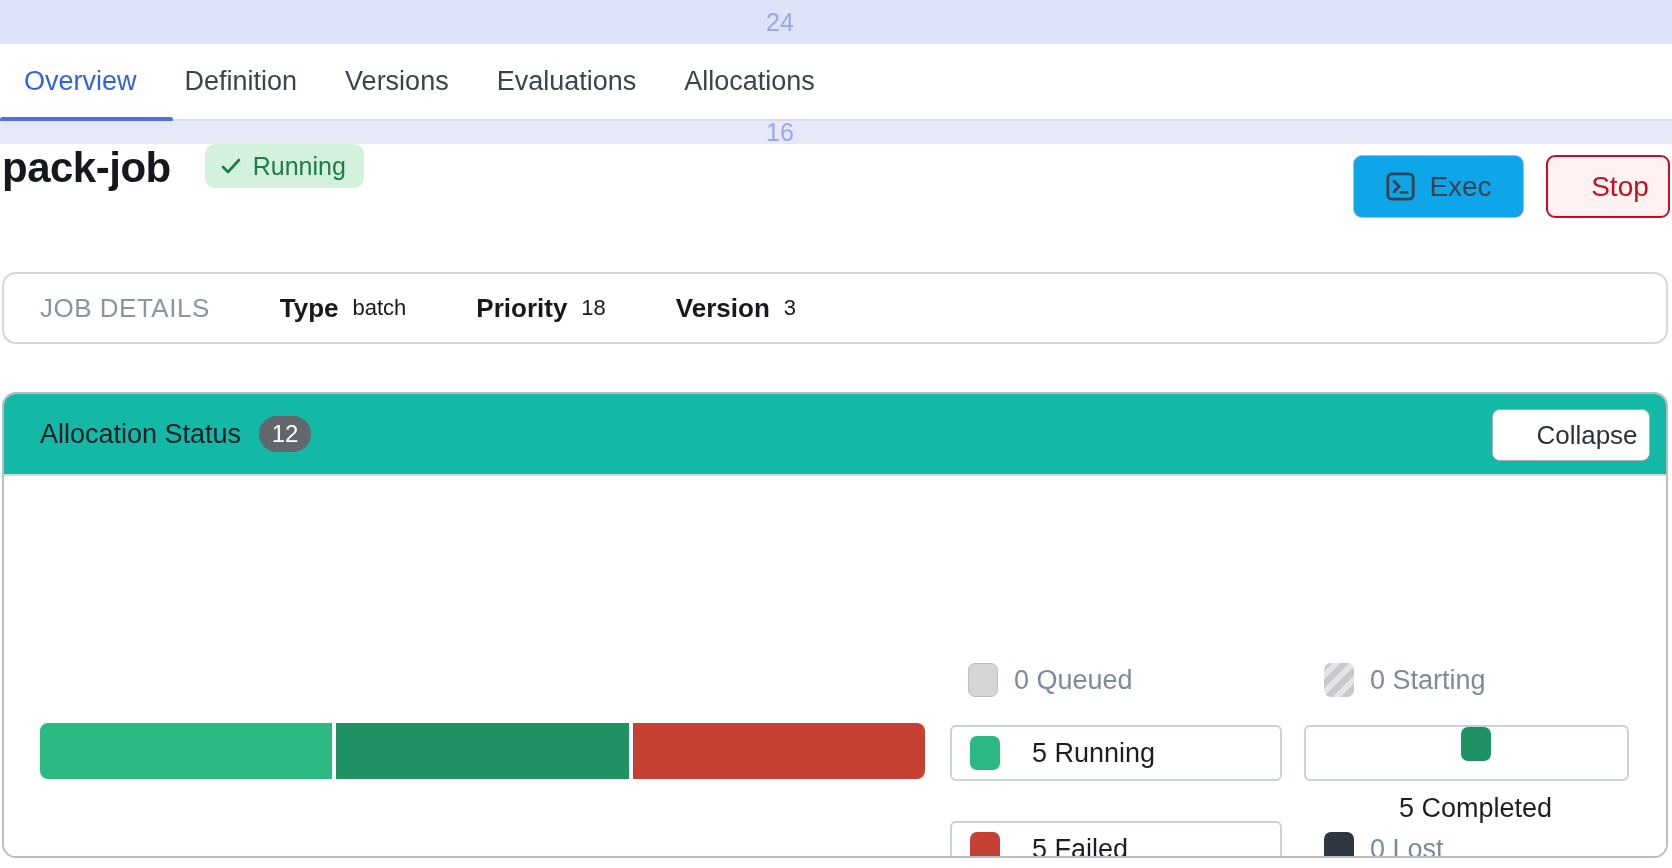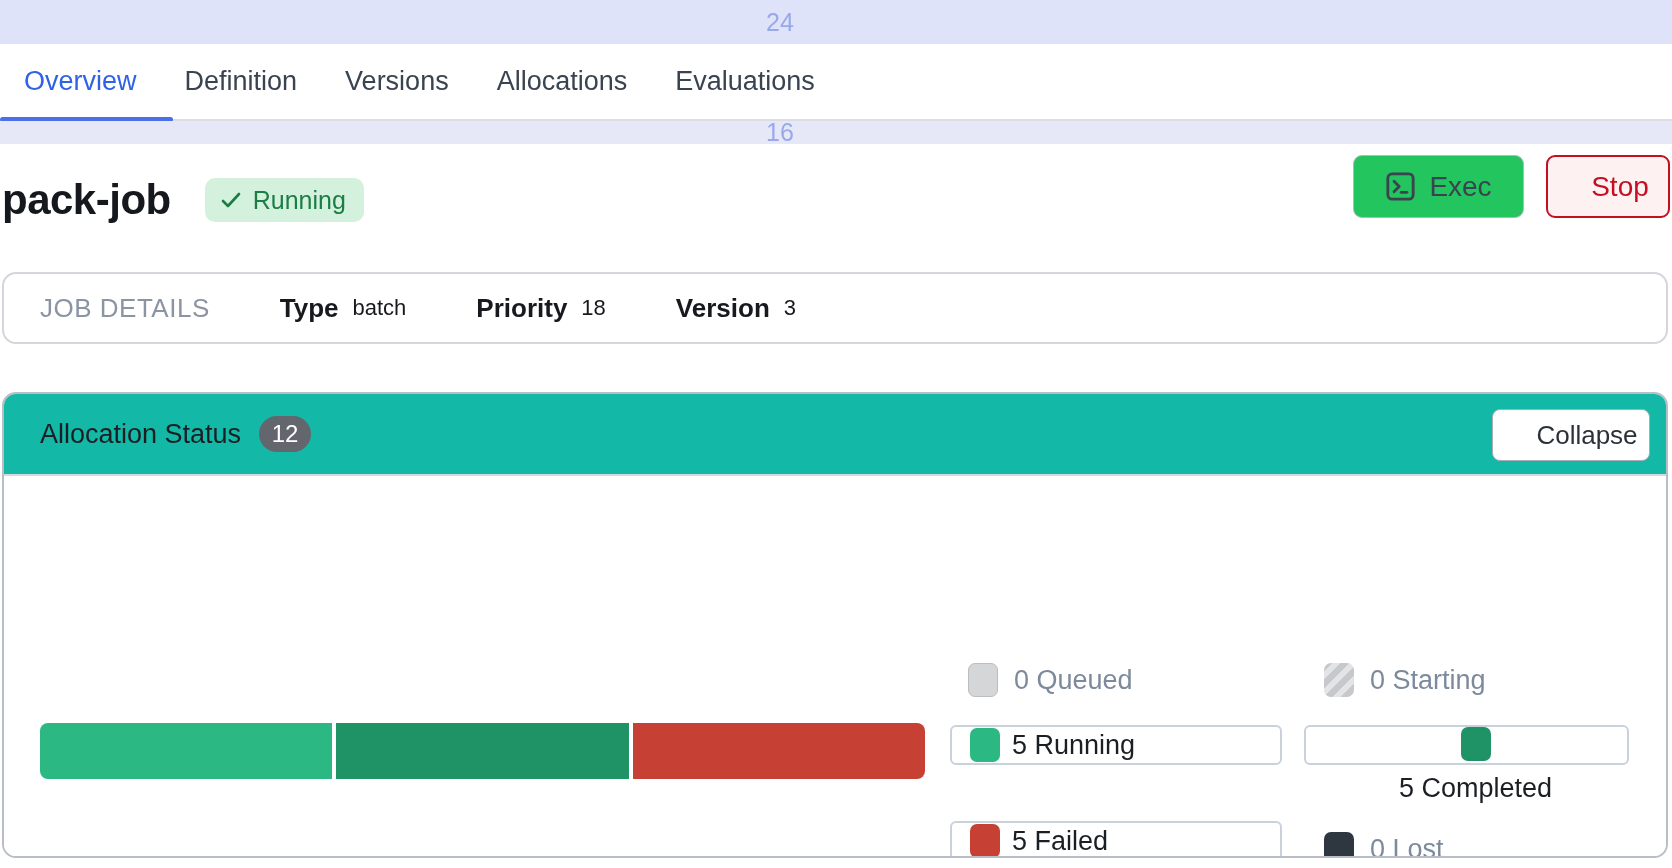--- a/index.html
+++ b/index.html
@@ -18,28 +18,28 @@
   
   .tabbar { position:absolute; top:44px; left:0; width:1672px; height:77px; background:#ffffff;
             border-bottom:2px solid #dcdde2; display:flex; align-items:center; }
   .tab { font-size:27px; color:#3a4350; padding:0 24px; height:100%; display:flex; align-items:center;
          position:relative; cursor:pointer; }
   .tab.active { color:#2f62e4; }
   .tab-underline { position:absolute; top:117px; left:0; width:173px; height:5px;
                    background:#4a6fe8; border-radius:3px; }
 
   
-  .title-row { position:absolute; top:144px; left:0; width:1672px; height:112px; display:flex; align-items:center; }
+  .title-row { position:absolute; top:144px; left:0; width:1672px; height:112px; display:flex; }
   .job-title { font-size:42px; font-weight:700; color:#15181d; margin-left:2px; letter-spacing:-0.5px; }
   .status-badge { margin-left:34px; height:44px; background:#d3f1dd; border-radius:10px;
                   display:flex; align-items:center; padding:0 18px 0 14px; gap:10px; }
   .status-badge .txt { color:#1c7e46; font-size:25px; }
   .btn { display:flex; align-items:center; justify-content:center; border-radius:9px; cursor:pointer; }
   .exec-btn { position:absolute; left:1353px; top:155px; width:171px; height:63px;
-              background:#22c55e; border:1px solid #b6b8bd; gap:13px; }
+              background:#0ea5e9; border:1px solid #b6b8bd; gap:13px; }
   .exec-btn .txt { font-size:28px; color:#3b4350; }
   .stop-btn { position:absolute; left:1546px; top:155px; width:124px; height:63px;
               background:#fdf1f2; border:2px solid #c40f22;padding-left:24px; }
   .stop-btn .txt { font-size:28px; color:#c40f22; }
 
   
   .jd-panel { position:absolute; left:2px; top:272px; width:1666px; height:72px;
               border:2px solid #d4d6db; border-radius:14px; background:#ffffff;
               display:flex; align-items:center; padding-left:36px; }
   .jd-label { color:#8a94a3; font-size:26px; letter-spacing:0.5px; }
@@ -64,23 +64,23 @@
   
   .stacked-bar { position:absolute; left:36px; top:247px; width:885px; height:56px;
                  display:flex; gap:4px; }
   .seg { flex:1 1 0; }
   .seg-running   { background:#2bb883; border-radius:8px 0 0 8px; }
   .seg-completed { background:#1f9365; }
   .seg-failed    { background:#c74034; border-radius:0 8px 8px 0; }
 
   
   .legend-item-plain { position:absolute; display:flex; align-items:center; gap:16px; }
-  .legend-box { position:absolute; width:332px; height:40px; background:#ffffff;
+  .legend-box { position:absolute; width:332px; height:56px; background:#ffffff;
                 border:2px solid #c9d1dc; border-radius:6px;
-                display:flex; align-items:center; padding-left:18px; gap:12px; }
+                display:flex; align-items:center; padding-left:18px; gap:32px; }
   .swatch { width:30px; height:34px; border-radius:7px; flex:0 0 auto; }
   .sw-queued   { background:#d5d6d8; border:1px solid #bcbdc0; }
   .sw-starting { background:repeating-linear-gradient(135deg,#c6c8cb 0px,#c6c8cb 6px,#e3e4e6 6px,#e3e4e6 12px); }
   .sw-running  { background:#2bb883; }
   .sw-completed{ background:#1f9365; }
   .sw-failed   { background:#c74034; }
   .sw-lost     { background:#2e3640; }
   .legend-txt-dark { font-size:27px; color:#1b1f24; }
   .legend-txt-gray { font-size:27px; color:#7d8a9c; }
 
@@ -99,22 +99,22 @@
 <div class="stage">
 
   <div class="spacer-bar spacer-top">
     <span class="spacer-label">24</span>
   </div>
 
   <nav class="tabbar">
     <div class="tab active">Overview</div>
     <div class="tab">Definition</div>
     <div class="tab">Versions</div>
+    <div class="tab">Evaluations</div>
     <div class="tab">Allocations</div>
-    <div class="tab">Evaluations</div>
   </nav>
   <div class="tab-underline"></div>
 
   <div class="spacer-bar spacer-mid">
     <span class="spacer-label">16</span>
   </div>
 
   <div class="title-row">
     <h1 class="job-title">pack-job</h1>
     <div class="status-badge">

